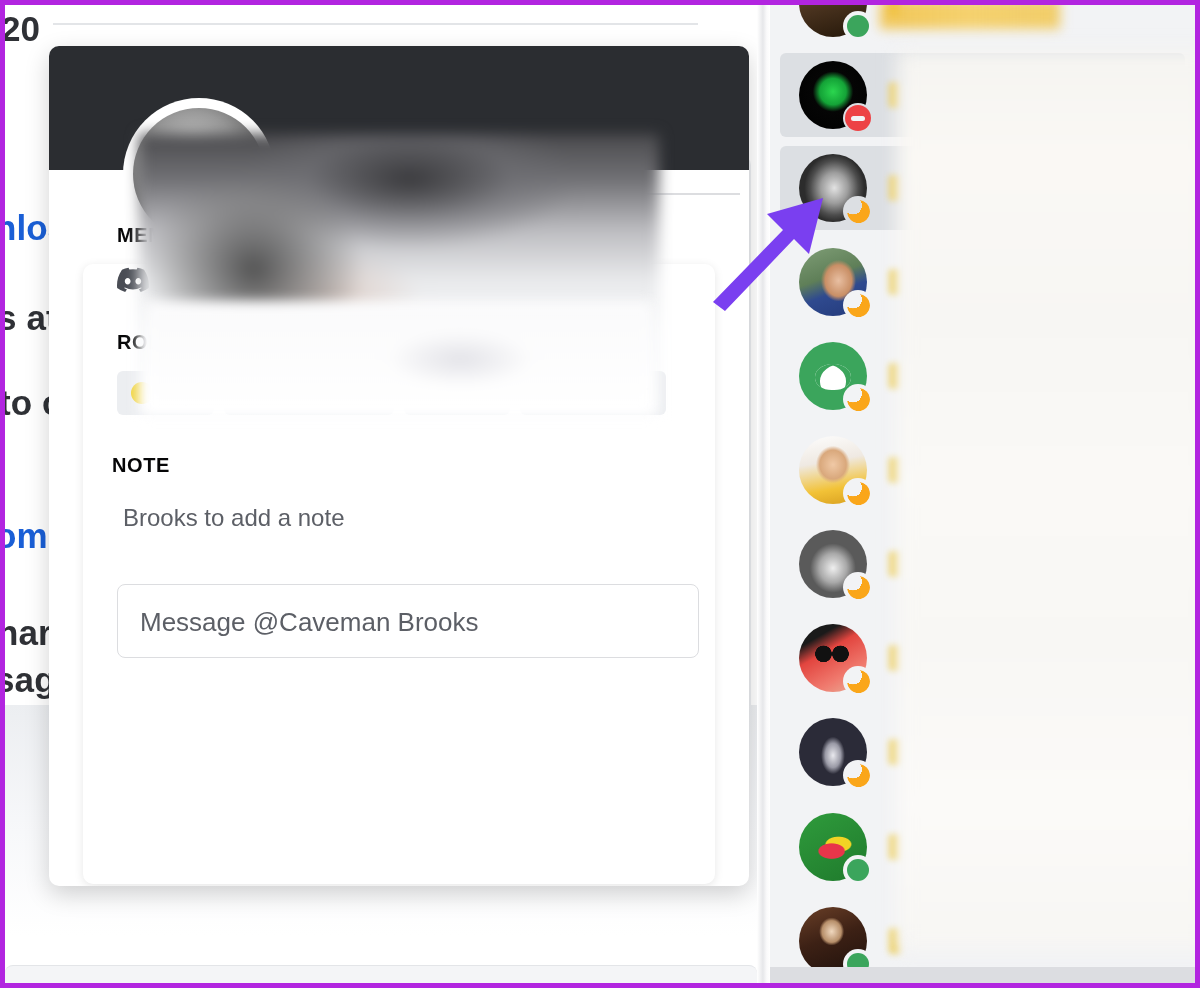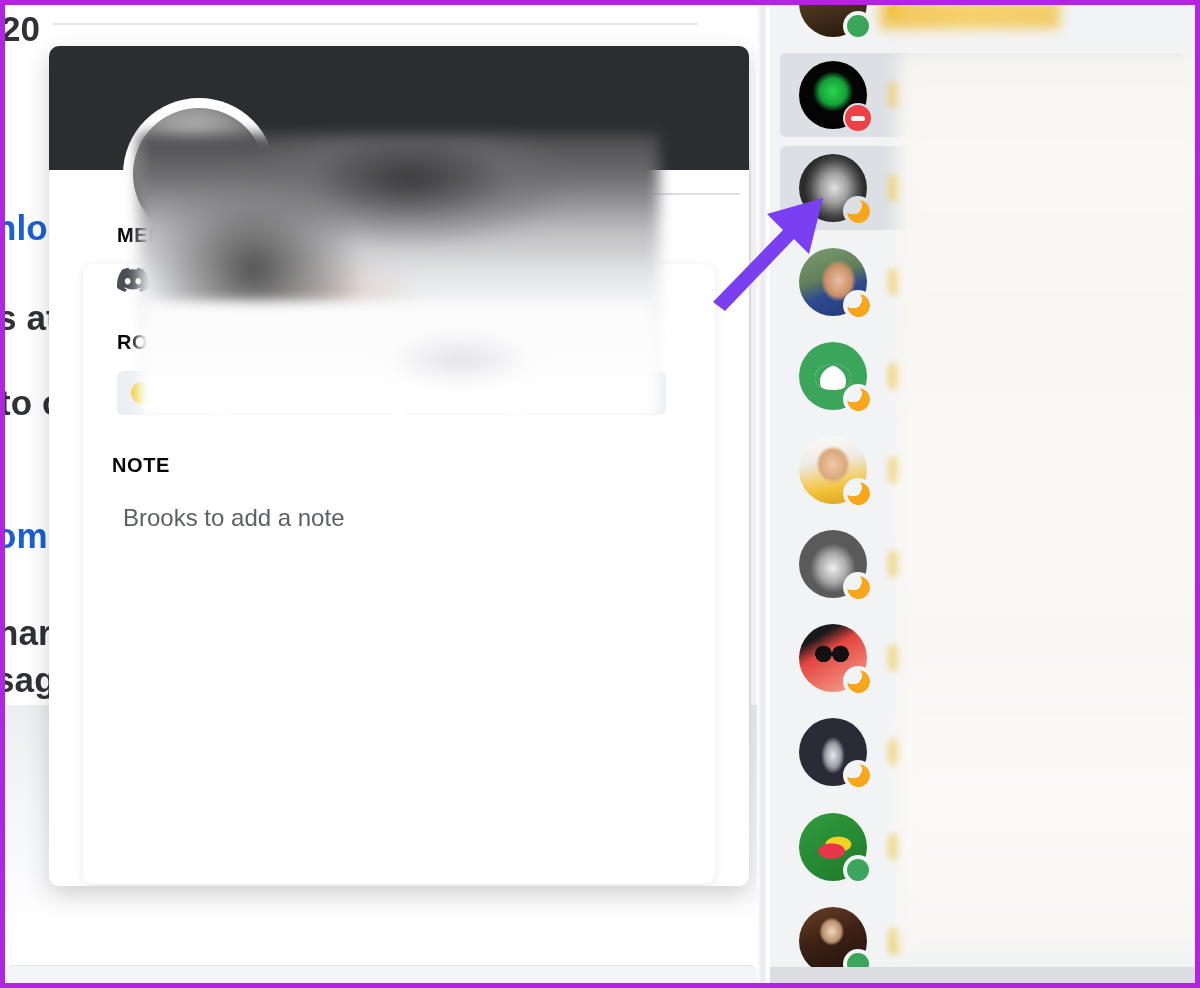--- a/index.html
+++ b/index.html
@@ -476,20 +476,23 @@
       </div>
       <div class="role-pill">
         <span class="role-dot" style="background:#3ba5e0"></span>
         <span class="role-label">teacher</span>
       </div>
     </div>
 
     <div class="section-title" id="note-title">NOTE</div>
     <div id="note-text">Brooks to add a note</div>
 
+    <div id="message-box">
+      <div id="message-placeholder">Message @Caveman Brooks</div>
+    </div>
 
     <div id="name-blur"></div>
     <div id="name-blur-2"></div>
   </div>
 
   <div id="sidebar-divider"></div>
 
   <div id="member-sidebar">
     <div id="sidebar-top-strip"></div>
 

